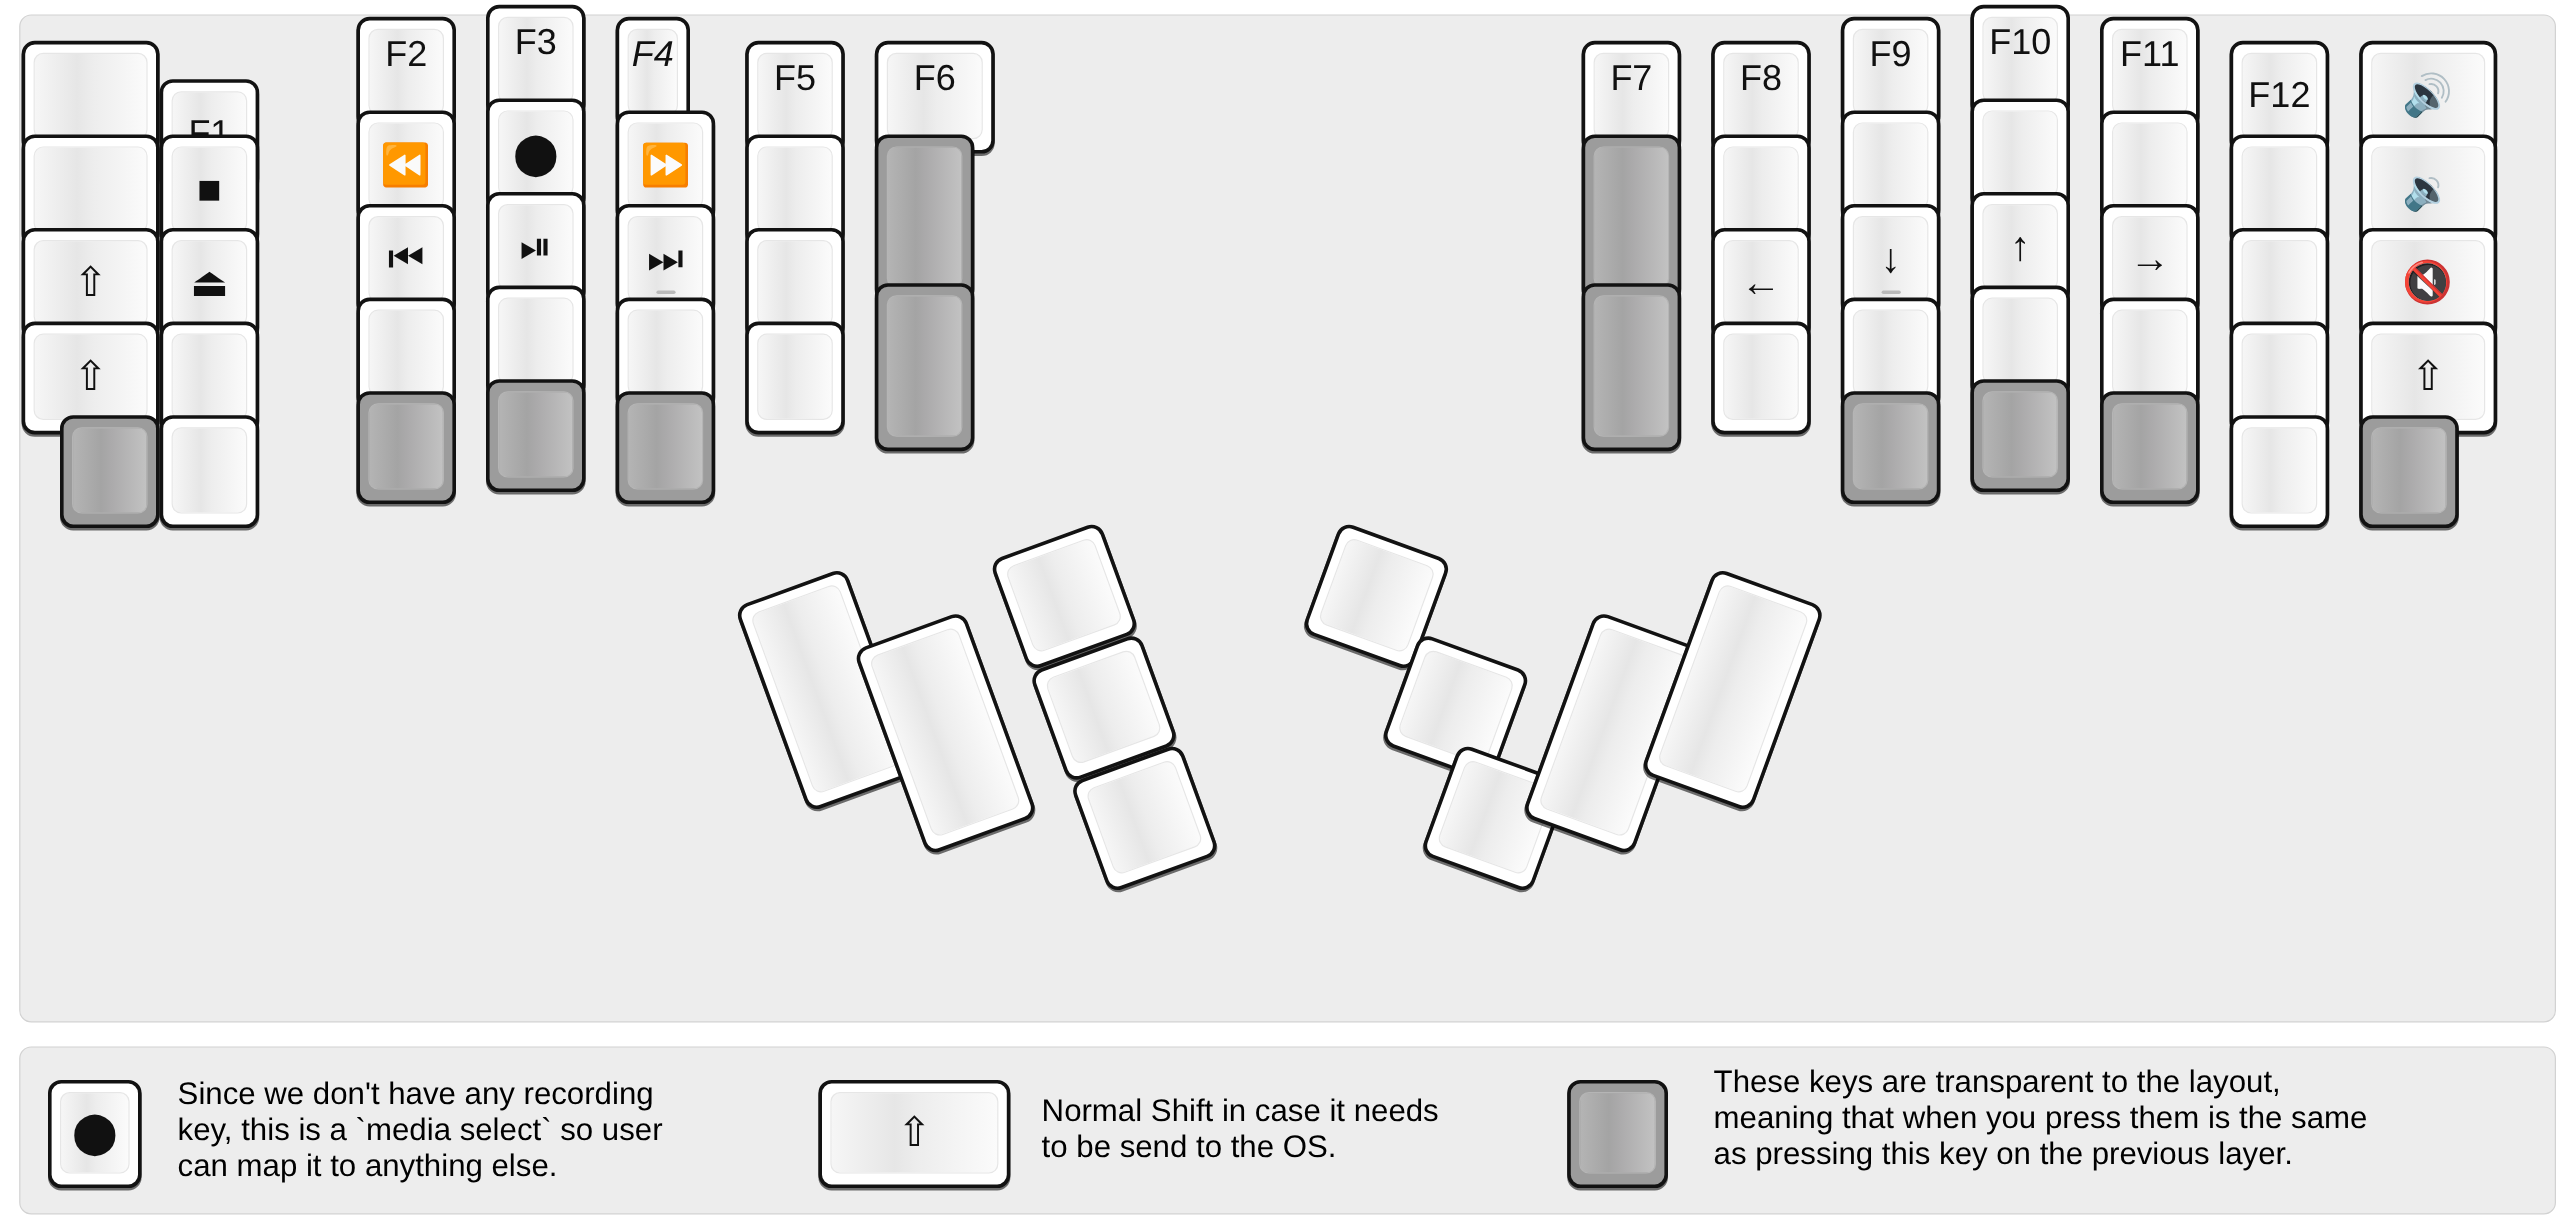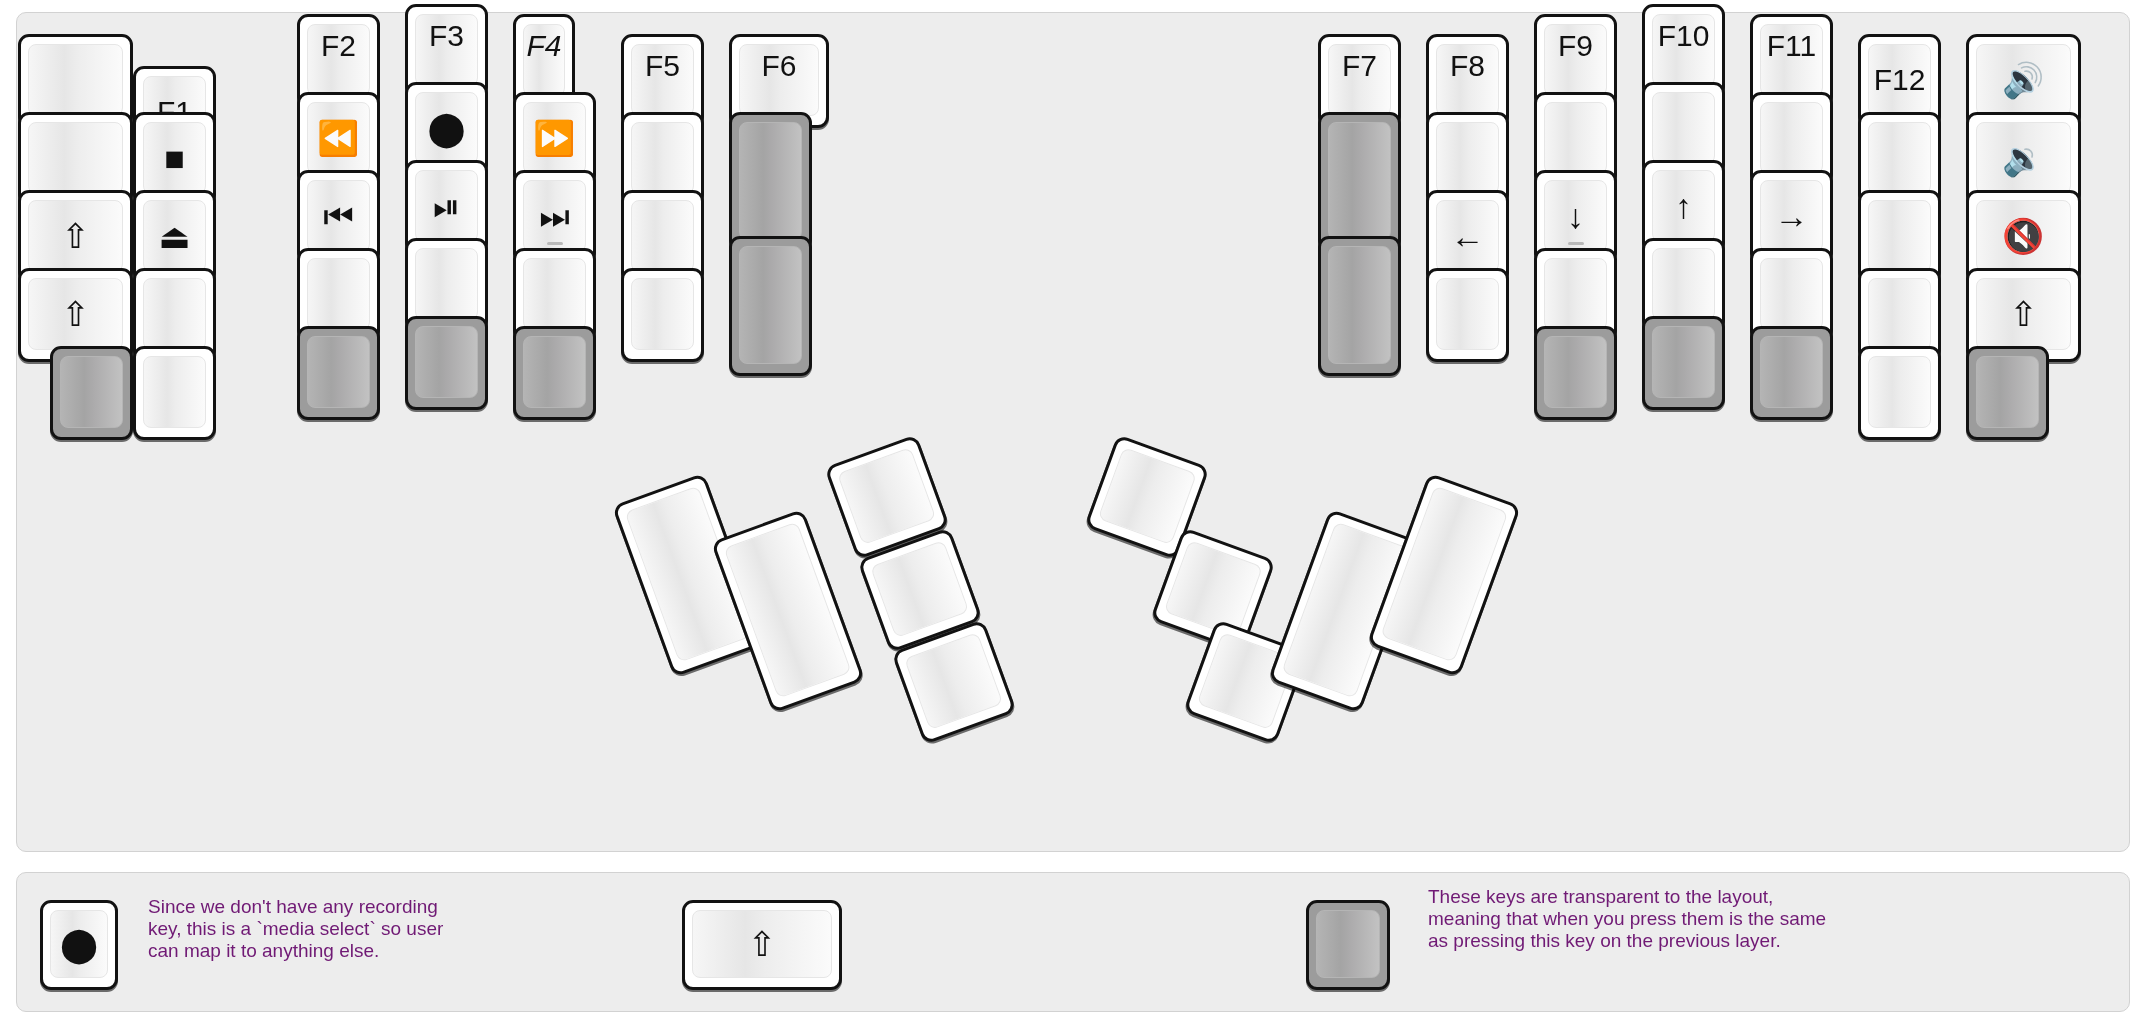--- a/index.html
+++ b/index.html
@@ -67,21 +67,21 @@
   
   .thumb{transform-origin:center center;}
 
   
   .legend-item{position:absolute;top:0;height:140px;margin-left:18px;}
   .legend-key{
     position:absolute;left:0;top:28px;width:78px;height:90px;
   }
   .legend-text{
     position:absolute;top:24px;
-    font-size:19px;line-height:1.16;color:#701a75;
+    font-size:26px;line-height:1.16;color:#000000;
     white-space:pre-line;
   }
 </style>
 </head>
 <body>
 
 <div id="root">
 
   <div class="panel" id="board-panel">
   </div>
@@ -487,20 +487,22 @@
 key, this is a `media select` so user
 can map it to anything else.</div>
   </div>
 
   <div class="legend-item" style="left:664px;top:872px;width:600px;">
     <div class="key legend-key" style="width:160px;">
       <div class="cap">
           <span class="lbl glyph">⇧</span>
         </div>
     </div>
+    <div class="legend-text" style="left:186px;top:38px;">Normal Shift in case it needs
+to be send to the OS.</div>
   </div>
 
   <div class="legend-item" style="left:1288px;top:872px;width:840px;">
     <div class="key legend-key gray" style="width:84px;">
       <div class="cap">
           <span class="lbl"></span>
         </div>
     </div>
     <div class="legend-text" style="left:122px;top:14px;">These keys are transparent to the layout,
 meaning that when you press them is the same

